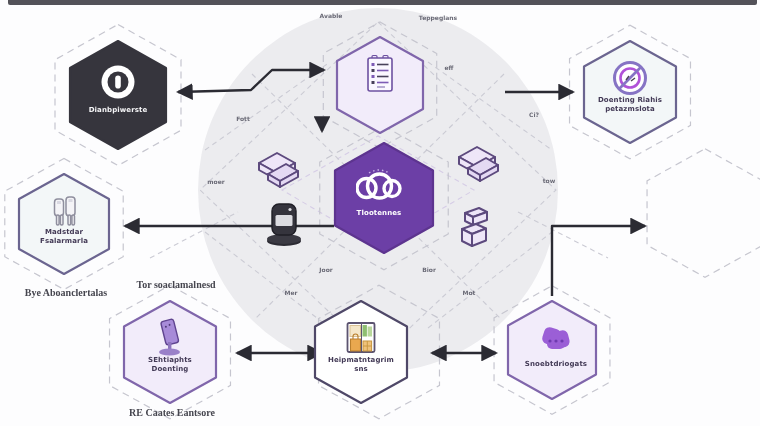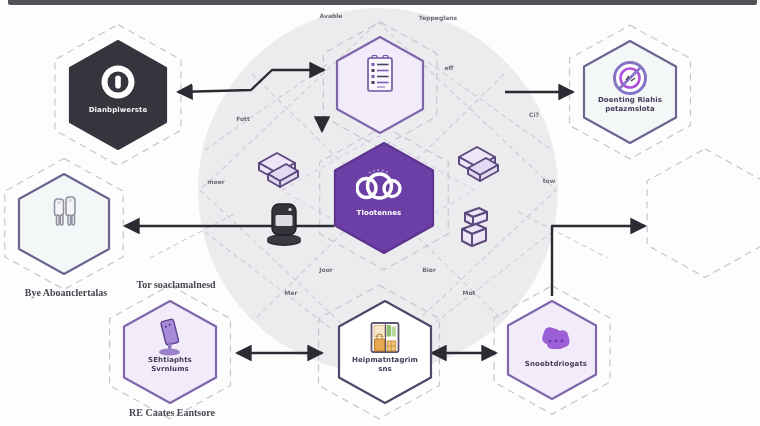--- a/index.html
+++ b/index.html
@@ -167,20 +167,24 @@
             <rect x="13.5" y="11" width="9" height="17" rx="3.2"></rect>
             <rect x="25" y="9" width="9" height="19" rx="3.2"></rect>
             <rect x="15.5" y="27" width="2.6" height="10" rx="1.2"></rect>
             <rect x="19.4" y="27" width="2.6" height="10" rx="1.2"></rect>
             <rect x="27" y="27" width="2.6" height="10" rx="1.2"></rect>
             <rect x="30.9" y="27" width="2.6" height="10" rx="1.2"></rect>
           </g>
           <rect x="16" y="13" width="4" height="3" fill="#d9d9e2"></rect>
           <rect x="27.5" y="11" width="4" height="3" fill="#d9d9e2"></rect>
         </svg>
+        <div class="hex-label" style="color: rgb(67, 58, 86); top: 56px;">
+          <div>Madstdar</div>
+          <div>Fsalarmarla</div>
+        </div>
       </div>
       <div class="hex-node" style="left: 333px; top: 141px; width: 92px; height: 114px;">
         <svg class="shape" width="102" height="114" viewBox="0 0 102 114">
           <polygon points="51,2 100,29.5 100,84.5 51,112 2,84.5 2,29.5" fill="#6c3fa6" stroke="#5d348f" stroke-width="2.2" stroke-linejoin="round"></polygon>
         </svg>
         <svg class="hex-icon" width="46" height="46" viewBox="0 0 46 46" style="top: 21px;">
           <path d="M13,11 Q23,5 33,11" fill="none" stroke="#c9b4e8" stroke-width="1.4" stroke-dasharray="1.5 3"></path>
           <circle cx="10.5" cy="26" r="9.5" fill="none" stroke="#ffffff" stroke-width="3.4"></circle>
           <circle cx="23.5" cy="24" r="12" fill="none" stroke="#ffffff" stroke-width="3.4"></circle>
           <circle cx="36" cy="26.5" r="8" fill="none" stroke="#ffffff" stroke-width="3.4"></circle>
@@ -197,24 +201,24 @@
           <g transform="rotate(-14 23 18)">
             <rect x="16.5" y="5" width="13" height="24" rx="2.6" fill="#a78bd8" stroke="#5f448f" stroke-width="1.4"></rect>
             <circle cx="20.5" cy="11" r="1" fill="#4f3a78"></circle>
             <circle cx="24.5" cy="10" r="1" fill="#4f3a78"></circle>
           </g>
           <rect x="21" y="27" width="3.4" height="8" fill="#8d74bd"></rect>
           <ellipse cx="22.5" cy="37" rx="10.5" ry="3.6" fill="#9a81c9"></ellipse>
         </svg>
         <div class="hex-label" style="color: rgb(67, 58, 86); top: 40px; margin-top: 17px;">
           <div>SEhtiaphts</div>
-          <div>Svrnlums</div>
-        </div>
-      </div>
-      <div class="hex-node" style="left: 337px; top: 299px; width: 96px; height: 106px;">
+          <div>Doenting</div>
+        </div>
+      </div>
+      <div class="hex-node" style="left: 313px; top: 299px; width: 96px; height: 106px;">
         <svg class="shape" width="96" height="106" viewBox="0 0 96 106">
           <polygon points="48,2 94,27.5 94,78.5 48,104 2,78.5 2,27.5" fill="#ffffff" stroke="#4f4868" stroke-width="2.2" stroke-linejoin="round"></polygon>
         </svg>
         <svg class="hex-icon" width="46" height="46" viewBox="0 0 46 46" style="top: 16px;">
           <rect x="9.5" y="8" width="27" height="29" rx="1.5" fill="#ffffff" stroke="#5c5470" stroke-width="1.8"></rect>
           <rect x="12" y="10.5" width="10.5" height="11" fill="#f5e7c8" stroke="#d9c193" stroke-width="1"></rect>
           <rect x="24.5" y="10" width="4.4" height="11.5" fill="#8fbf72"></rect>
           <rect x="29.6" y="11.5" width="4.4" height="10" fill="#b9d89c"></rect>
           <path d="M12.5,24 h10 v12 h-10 z" fill="#e9a84f" stroke="#b97f2e" stroke-width="1.1"></path>
           <path d="M15,24 v-2.5 a2.5,2.5 0 0 1 5,0 V24" fill="none" stroke="#b97f2e" stroke-width="1.1"></path>

